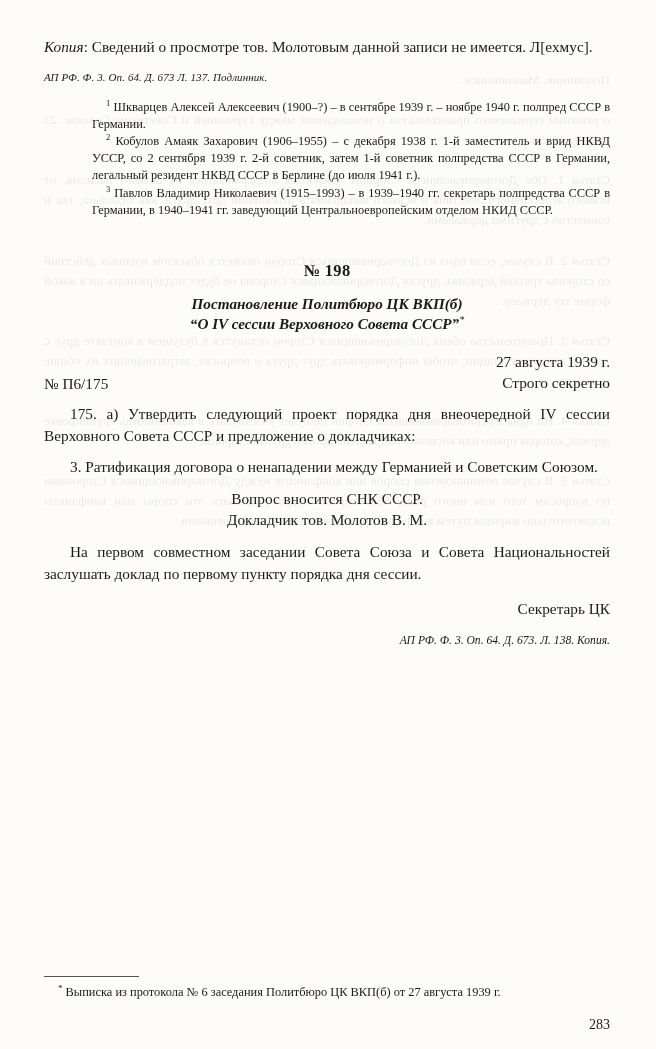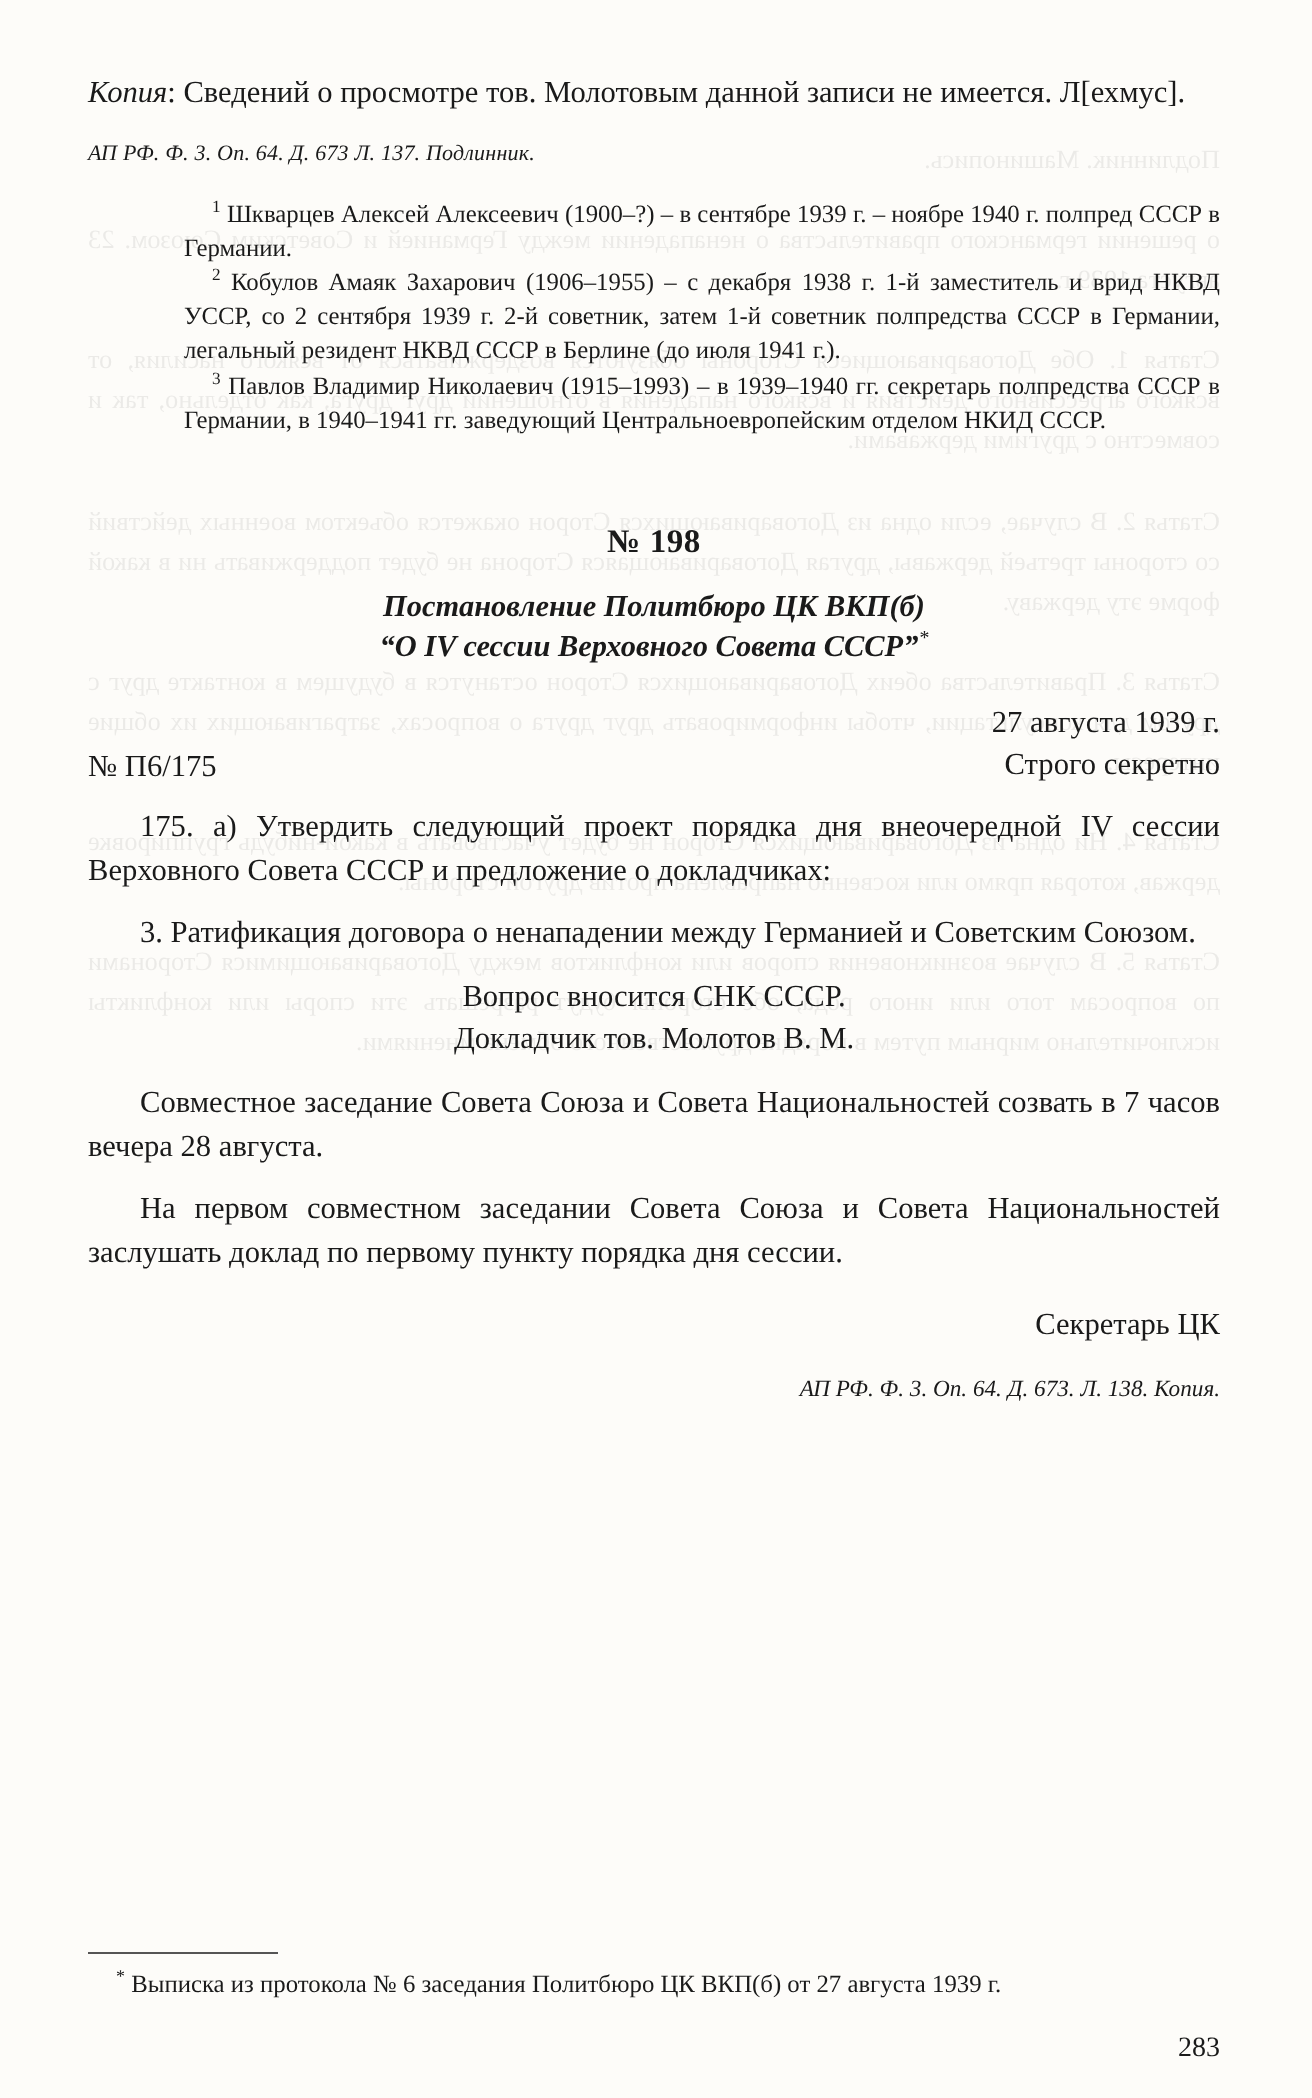--- a/index.html
+++ b/index.html
@@ -214,21 +214,20 @@
     </div>
 
     <p class="body-par">175. а) Утвердить следующий проект порядка дня внеочередной IV сессии Верховного Совета СССР и предложение о докладчиках:</p>
     <p class="body-par">3. Ратификация договора о ненападении между Германией и Советским Союзом.</p>
 
     <div class="center-block">
       <p class="center-line">Вопрос вносится СНК СССР.</p>
       <p class="center-line">Докладчик тов. Молотов В. М.</p>
     </div>
 
-    <p class="body-par">Совместное заседание Совета Союза и Совета Национальностей созвать в 7 часов вечера 28 августа.</p>
     <p class="body-par">На первом совместном заседании Совета Союза и Совета Национальностей заслушать доклад по первому пункту порядка дня сессии.</p>
 
     <p class="signature">Секретарь ЦК</p>
 
     <p class="archive-bottom">АП РФ. Ф. 3. Оп. 64. Д. 673. Л. 138. Копия.</p>
 
   </div>
 
   <div class="footnote-wrap">
     <div class="footnote-rule"></div>

